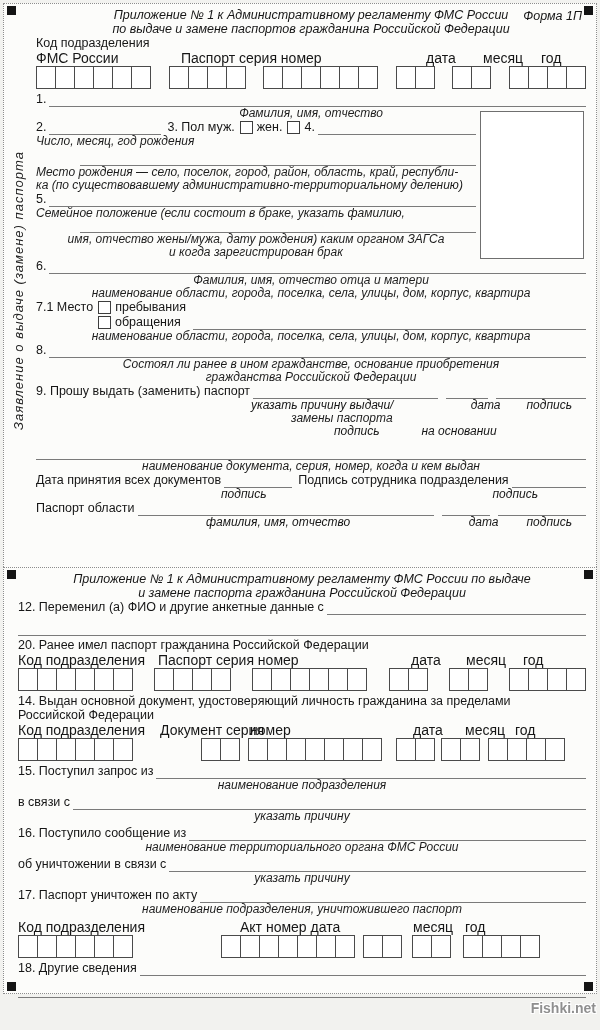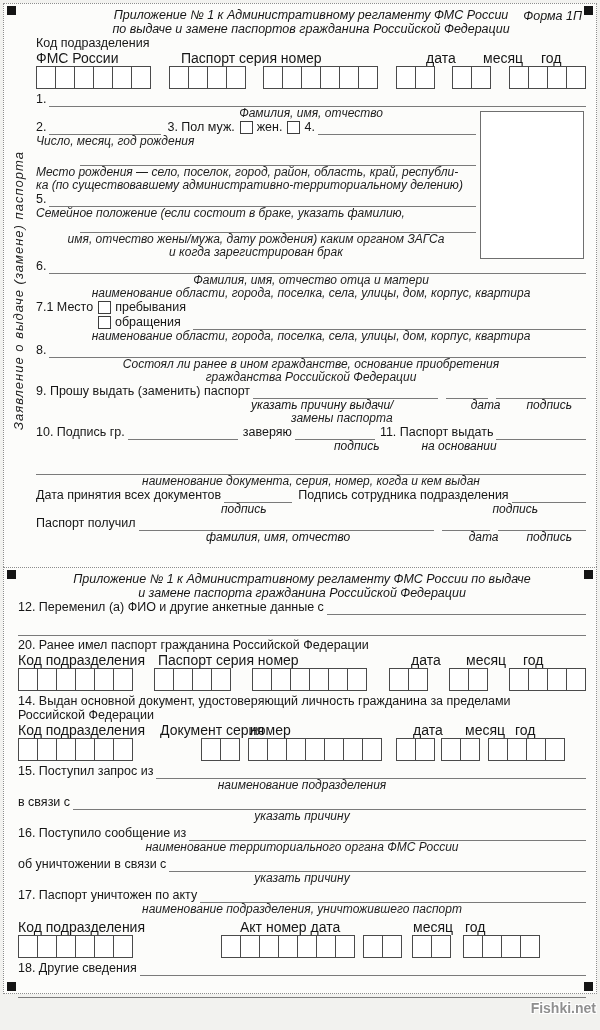--- a/index.html
+++ b/index.html
@@ -201,28 +201,20 @@
         <span class="ln" style="flex:0 0 42px;margin-left:8px"></span>
         <span class="ln" style="flex:0 0 90px;margin-left:8px"></span>
       </div>
       <div class="hintrow">
         <span style="margin-left:215px">указать причину выдачи/</span>
         <span style="margin-left:auto">дата</span>
         <span style="margin-left:26px;margin-right:14px">подпись</span>
       </div>
       <div class="hint left" style="margin-left:255px">замены паспорта</div>
 
-      <div class="row">
-        <span>10. Подпись гр.</span>
-        <span class="ln" style="flex:0 0 110px"></span>
-        <span style="margin-left:5px">заверяю</span>
-        <span class="ln" style="flex:0 0 80px"></span>
-        <span style="margin-left:5px">11. Паспорт выдать</span>
-        <span class="ln"></span>
-      </div>
       <div class="hintrow">
         <span style="margin-left:298px">подпись</span>
         <span style="margin-left:42px">на основании</span>
       </div>
 
       <div class="row" style="margin-top:9px">
         <span class="ln" style="margin-left:0"></span>
       </div>
       <div class="hint">наименование документа, серия, номер, когда и кем выдан</div>
 
@@ -231,21 +223,21 @@
         <span class="ln" style="flex:0 0 68px"></span>
         <span style="margin-left:6px">Подпись сотрудника подразделения</span>
         <span class="ln"></span>
       </div>
       <div class="hintrow">
         <span style="margin-left:185px">подпись</span>
         <span style="margin-left:auto;margin-right:48px">подпись</span>
       </div>
 
       <div class="row">
-        <span>Паспорт получил</span>
+        <span>Паспорт области</span>
         <span class="ln"></span>
         <span class="ln" style="flex:0 0 48px;margin-left:8px"></span>
         <span class="ln" style="flex:0 0 88px;margin-left:8px"></span>
       </div>
       <div class="hintrow">
         <span style="margin-left:170px">фамилия, имя, отчество</span>
         <span style="margin-left:auto">дата</span>
         <span style="margin-left:28px;margin-right:14px">подпись</span>
       </div>
     </div>

